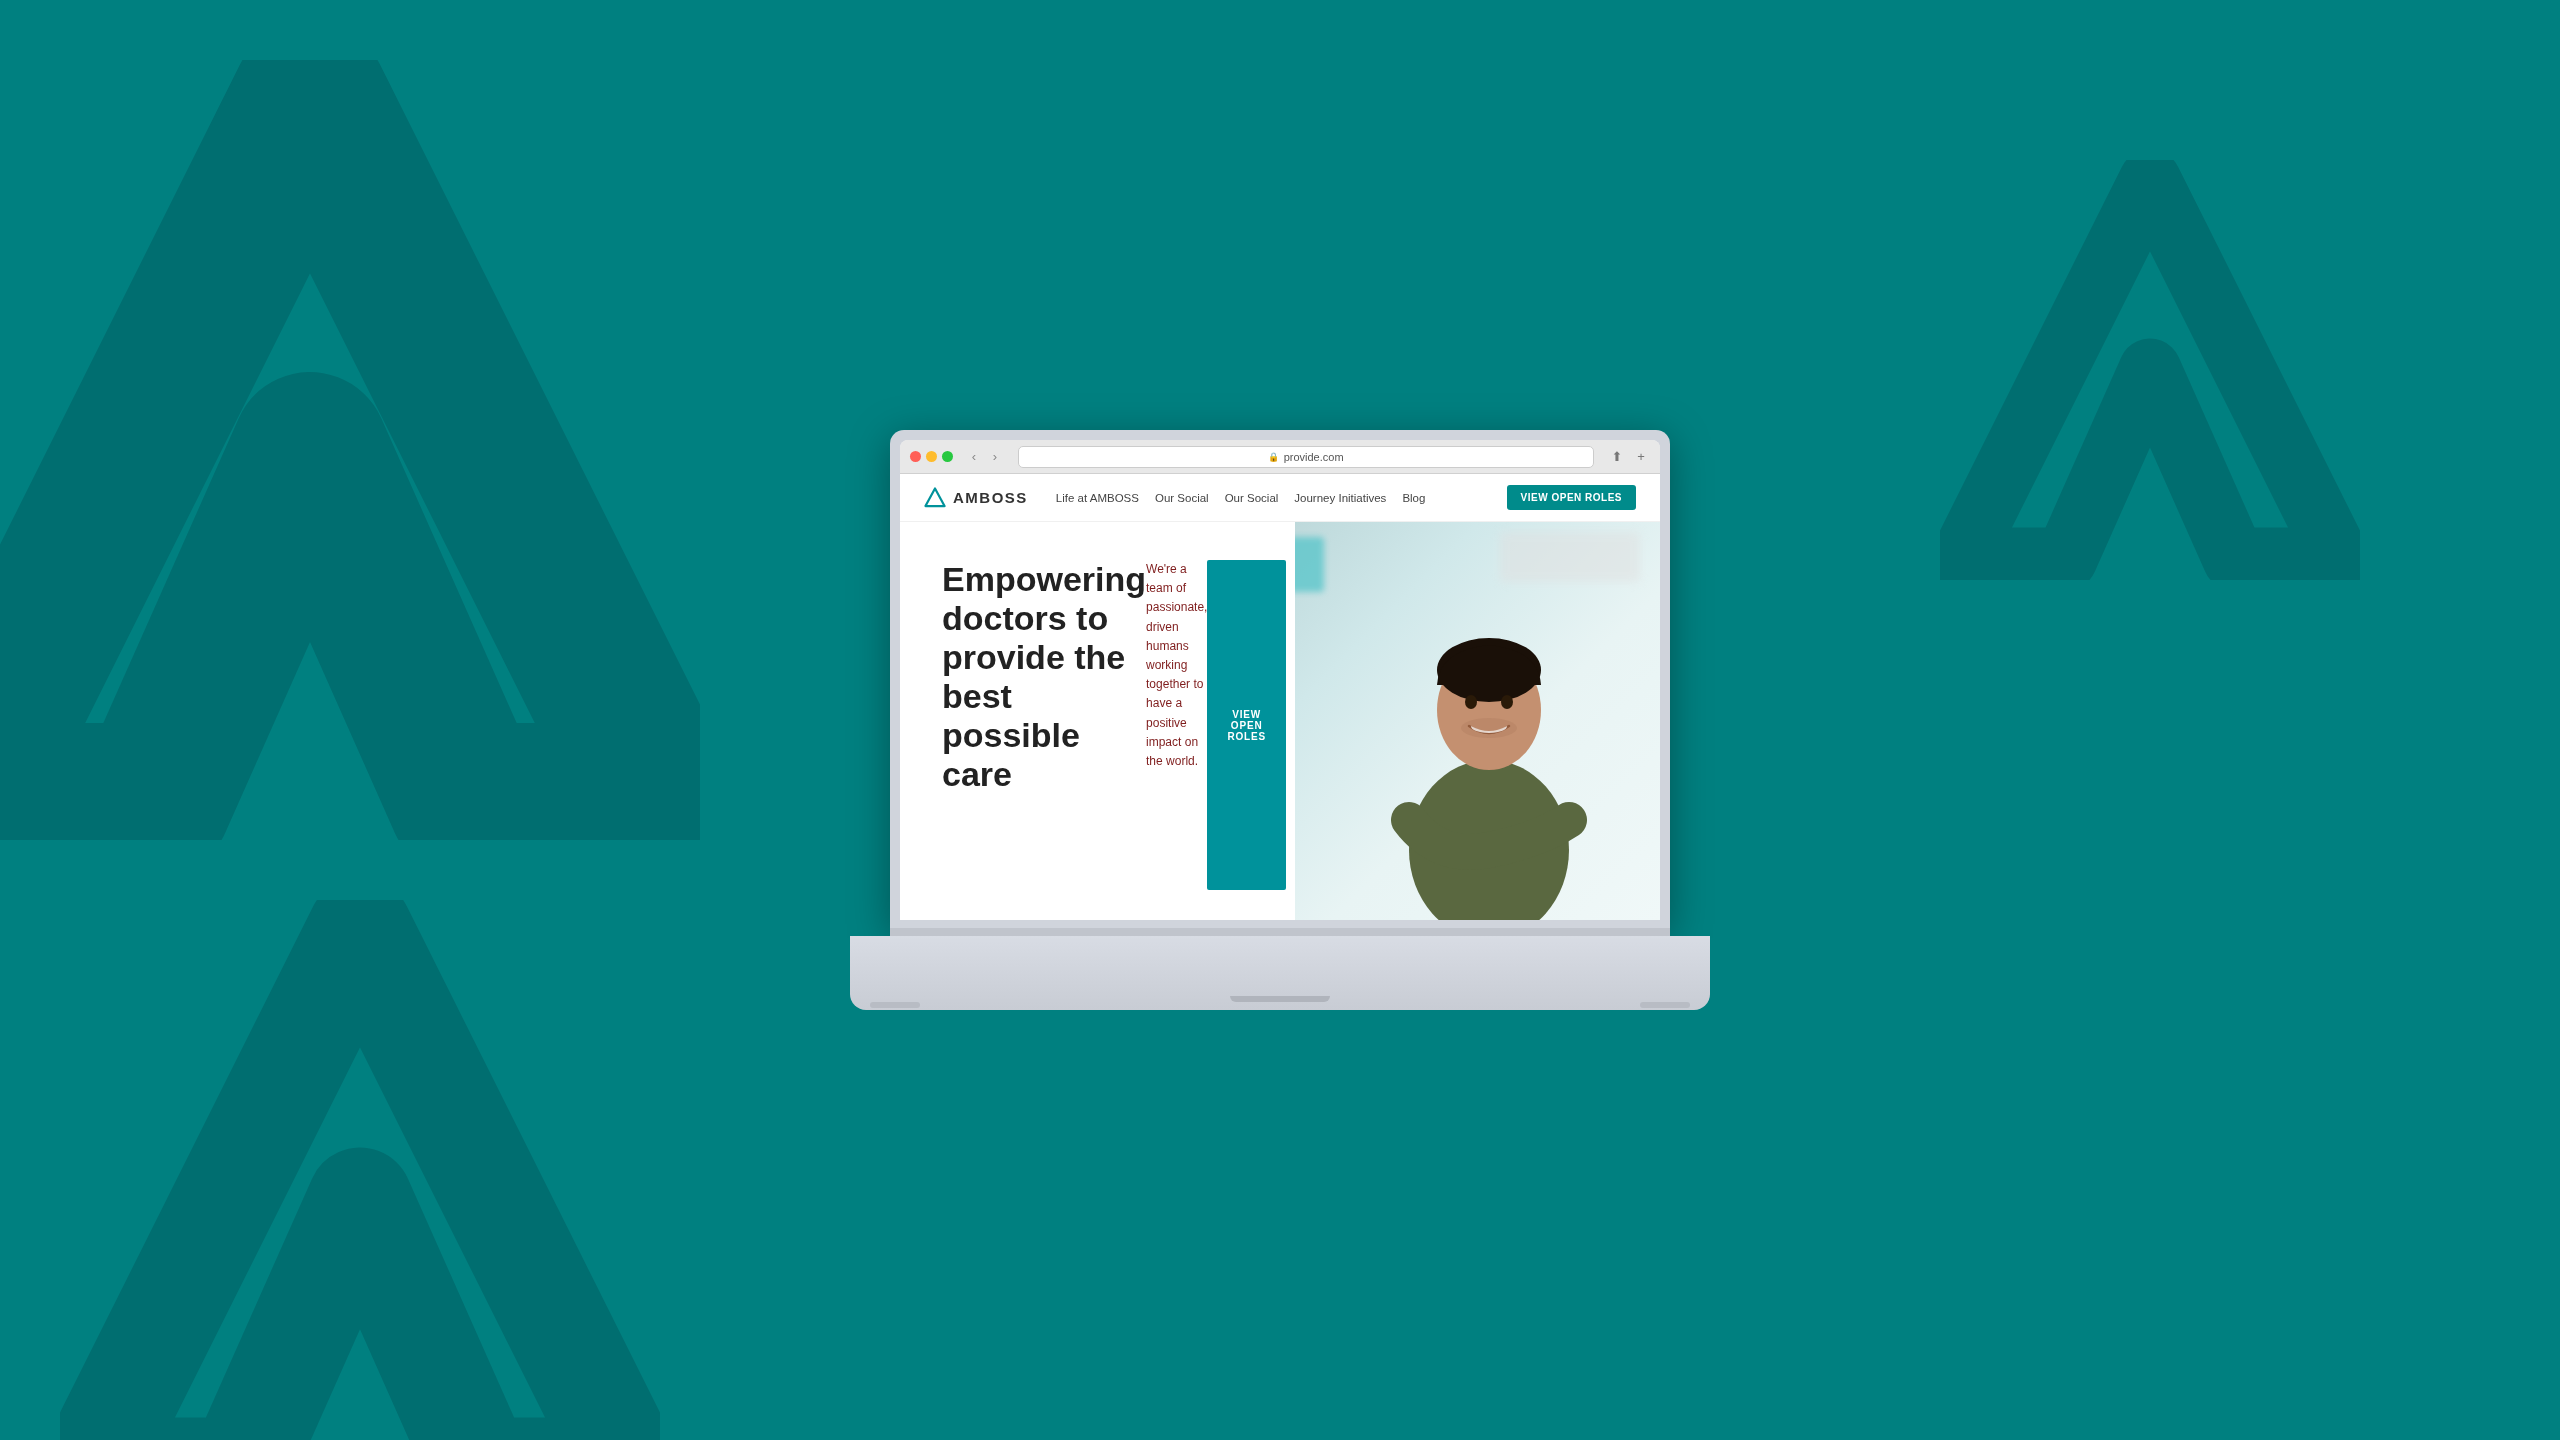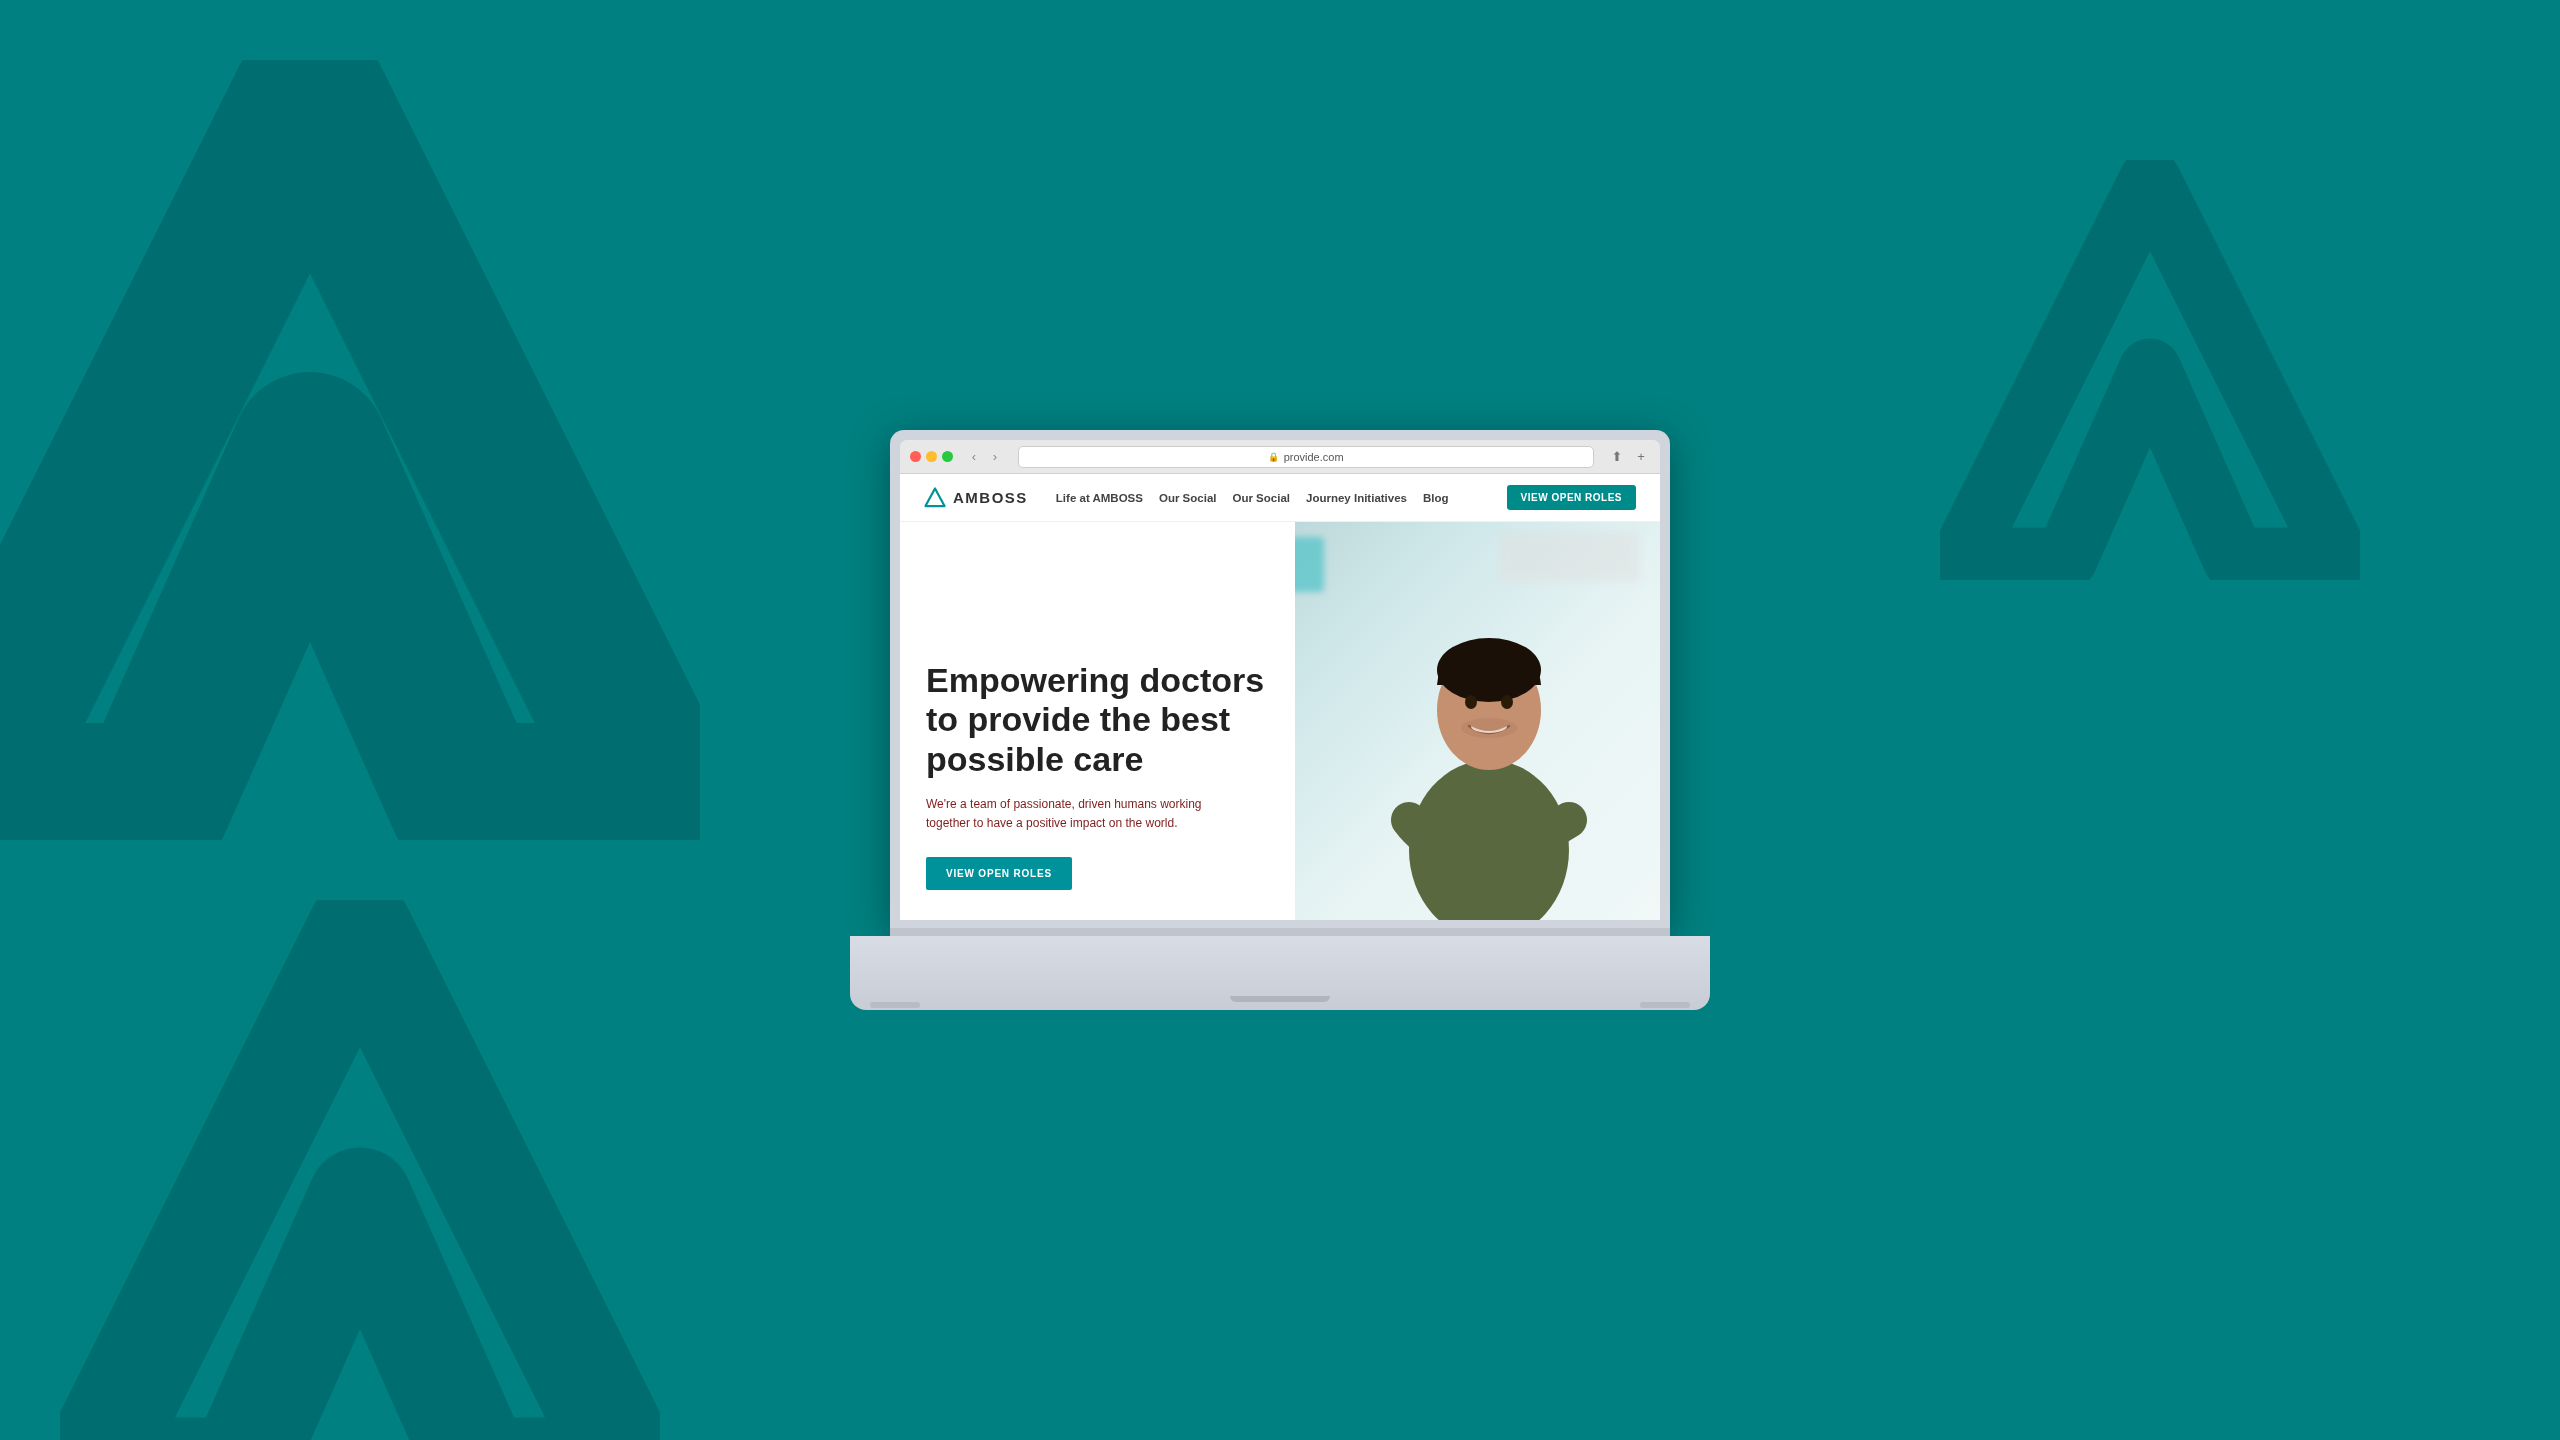--- a/index.html
+++ b/index.html
@@ -197,21 +197,20 @@
       font-weight: 700;
       letter-spacing: 1.5px;
       color: #333;
     }
 
     .site-nav-links {
       display: flex;
       gap: 16px;
       align-items: center;
       flex: 1;
-      font-weight: bold;
     }
 
     .site-nav-link {
       font-size: 11.5px;
       color: #444;
       text-decoration: none;
       cursor: pointer;
     }
 
     .site-nav-cta {
@@ -231,25 +230,25 @@
     .hero-section {
       position: relative;
       width: 100%;
       height: calc(100% - 48px);
       display: flex;
       overflow: hidden;
     }
 
     .hero-left {
       width: 52%;
-      padding: 38px 30px 30px 26px;
+      padding: 38px 30px 30px 42px;
       background: white;
       display: flex;
-      flex-direction: column;
-      justify-content: flex-end;
+      flex-direction: row;
+      justify-content: flex-start;
       position: relative;
       z-index: 2;
     }
 
     .hero-headline {
       font-size: 34px;
       font-weight: 800;
       line-height: 1.15;
       color: #222;
       margin-bottom: 16px;

